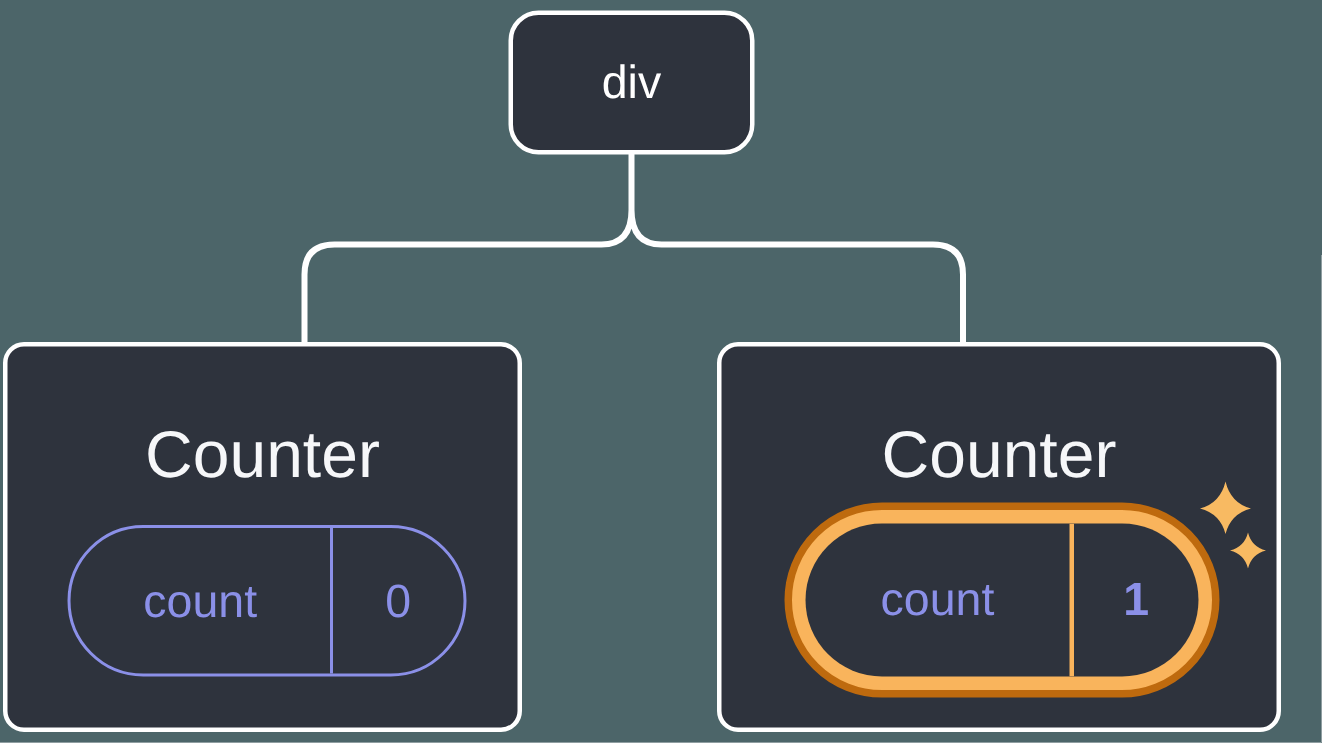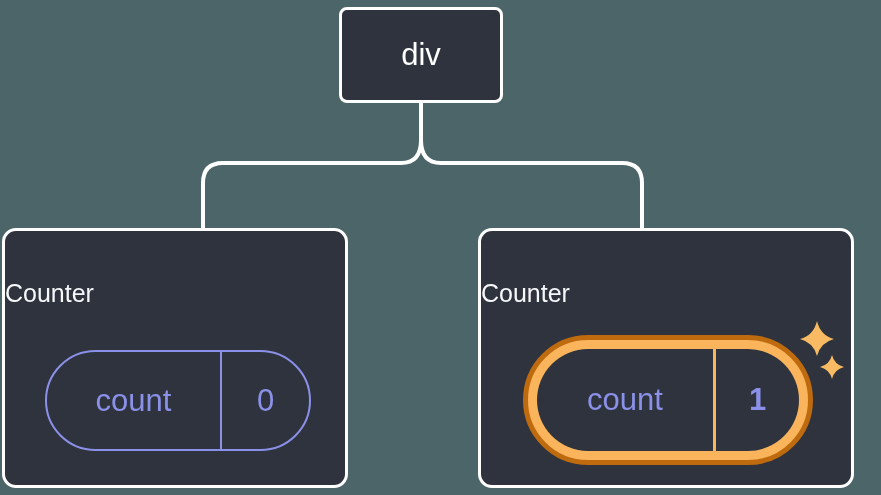--- a/index.html
+++ b/index.html
@@ -22,21 +22,21 @@
     height: 495px;
   }
   .node-root {
     position: absolute;
     left: 339px;
     top: 7px;
     width: 164px;
     height: 96px;
     background: #2E333D;
     border: 3px solid #FFFFFF;
-    border-radius: 8px;
+    border-radius: 20px;
     box-sizing: border-box;
     display: flex;
     align-items: center;
     justify-content: center;
     color: #FFFFFF;
     font-size: 31px;
   }
   .card {
     position: absolute;
     top: 228px;
@@ -46,23 +46,23 @@
     border-radius: 14px;
     box-sizing: border-box;
   }
   .card-left  { left: 2px;   width: 346px; }
   .card-right { left: 478px; width: 376px; }
   .card-title {
     position: absolute;
     left: 0;
     right: 0;
     top: 48px;
-    text-align: left;
+    text-align: center;
     color: #F6F7F9;
-    font-size: 25px;
+    font-size: 44px;
   }
   
   .pill-plain {
     position: absolute;
     left: 40px;
     top: 119px;
     width: 266px;
     height: 101px;
     border: 2px solid #8B90E8;
     border-radius: 52px;

